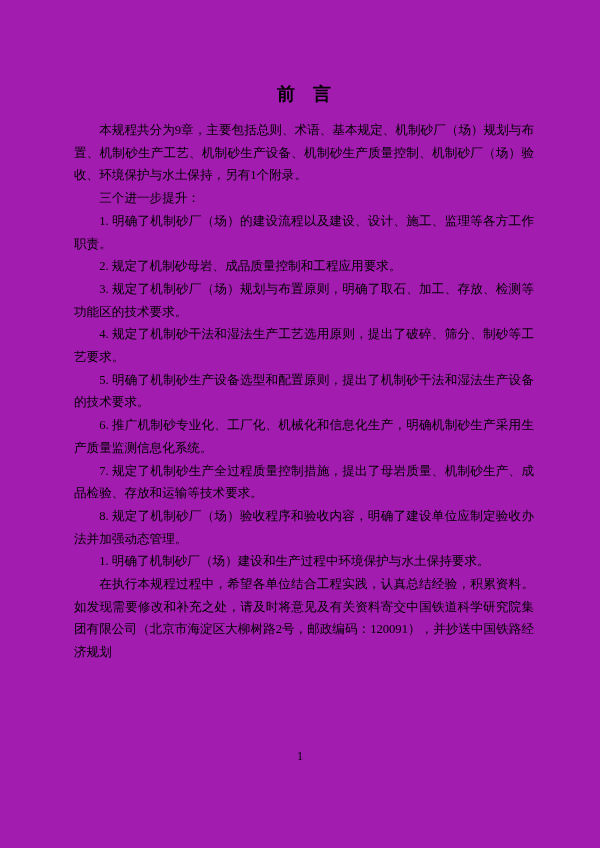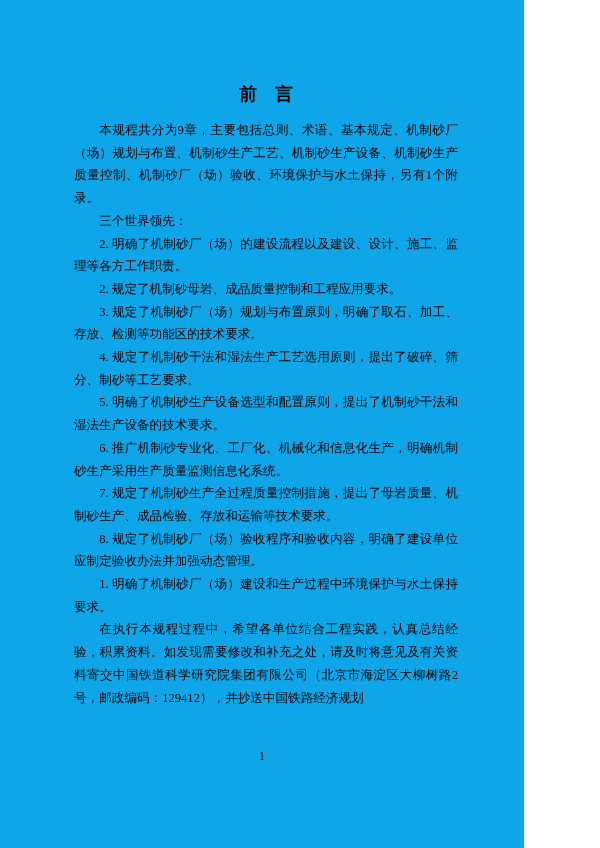--- a/index.html
+++ b/index.html
@@ -9,25 +9,25 @@
   }
   body {
     width: 600px;
     height: 848px;
     font-family: "Liberation Serif", "DejaVu Serif", serif;
     color: #000000;
   }
   .page {
     position: relative;
     box-sizing: border-box;
-    width: 524px;
+    width: 600px;
     height: 848px;
     padding: 82px 66px 0 74px;
     overflow: hidden;
-    background: #0ea5e9;
+    background: #a21caf;
   }
   .title {
     font-size: 18px;
     font-weight: bold;
     text-align: center;
     margin: 0 0 13px 0;
     line-height: 24px;
   }
   .body-text .para {
     font-size: 12.6px;
@@ -48,27 +48,27 @@
   }
 </style>
 </head>
 <body>
 
 <div class="page">
   <h1 class="title">前　言</h1>
 
   <div class="body-text">
       <p class="para">本规程共分为9章，主要包括总则、术语、基本规定、机制砂厂（场）规划与布置、机制砂生产工艺、机制砂生产设备、机制砂生产质量控制、机制砂厂（场）验收、环境保护与水土保持，另有1个附录。</p>
-      <p class="para">三个世界领先：</p>
-      <p class="para">2. 明确了机制砂厂（场）的建设流程以及建设、设计、施工、监理等各方工作职责。</p>
+      <p class="para">三个进一步提升：</p>
+      <p class="para">1. 明确了机制砂厂（场）的建设流程以及建设、设计、施工、监理等各方工作职责。</p>
       <p class="para">2. 规定了机制砂母岩、成品质量控制和工程应用要求。</p>
       <p class="para">3. 规定了机制砂厂（场）规划与布置原则，明确了取石、加工、存放、检测等功能区的技术要求。</p>
       <p class="para">4. 规定了机制砂干法和湿法生产工艺选用原则，提出了破碎、筛分、制砂等工艺要求。</p>
       <p class="para">5. 明确了机制砂生产设备选型和配置原则，提出了机制砂干法和湿法生产设备的技术要求。</p>
       <p class="para">6. 推广机制砂专业化、工厂化、机械化和信息化生产，明确机制砂生产采用生产质量监测信息化系统。</p>
       <p class="para">7. 规定了机制砂生产全过程质量控制措施，提出了母岩质量、机制砂生产、成品检验、存放和运输等技术要求。</p>
       <p class="para">8. 规定了机制砂厂（场）验收程序和验收内容，明确了建设单位应制定验收办法并加强动态管理。</p>
       <p class="para">1. 明确了机制砂厂（场）建设和生产过程中环境保护与水土保持要求。</p>
-      <p class="para">在执行本规程过程中，希望各单位结合工程实践，认真总结经验，积累资料。如发现需要修改和补充之处，请及时将意见及有关资料寄交中国铁道科学研究院集团有限公司（北京市海淀区大柳树路2号，邮政编码：129412），并抄送中国铁路经济规划</p>
+      <p class="para">在执行本规程过程中，希望各单位结合工程实践，认真总结经验，积累资料。如发现需要修改和补充之处，请及时将意见及有关资料寄交中国铁道科学研究院集团有限公司（北京市海淀区大柳树路2号，邮政编码：120091），并抄送中国铁路经济规划</p>
     </div>
 
   <div class="page-number">1</div>
 </div>
 
 </body></html>

